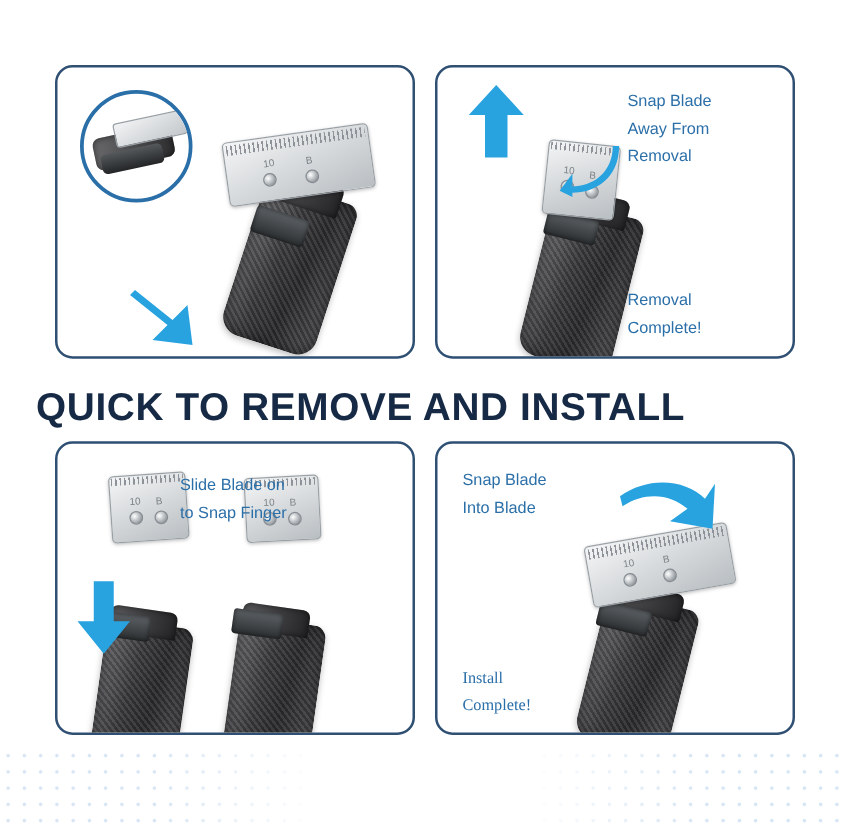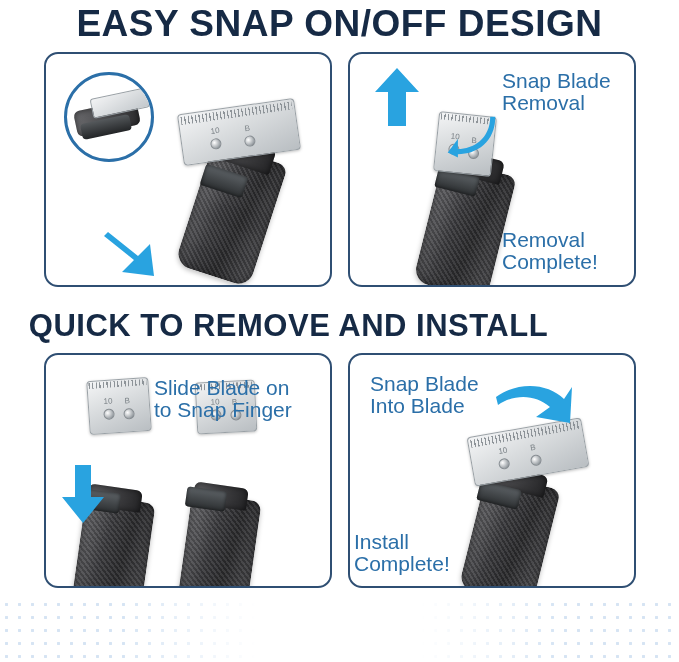--- a/index.html
+++ b/index.html
@@ -71,21 +71,21 @@
     overflow: hidden;
   }
   #panel-tl { left: 44px;  top: 52px;  width: 288px; height: 235px; }
   #panel-tr { left: 348px; top: 52px;  width: 288px; height: 235px; }
   #panel-bl { left: 44px;  top: 353px; width: 288px; height: 235px; }
   #panel-br { left: 348px; top: 353px; width: 288px; height: 235px; }
 
   .caption {
     position: absolute;
     color: #2b6fa8;
-    font-size: 21px;
+    font-size: 13px;
     line-height: 22px;
   }
   .caption.center { text-align: center; }
 
   
   .clipper {
     position: absolute;
   }
   .clipper .body {
     position: absolute;
@@ -142,21 +142,20 @@
     overflow: hidden;
   }
   
   .arrow svg { display: block; }
 </style>
 </head>
 <body>
 
 <div class="page">
 
-  <div class="heading" id="heading-1">EASY SNAP ON/OFF DESIGN</div>
 
   <div class="heading" id="heading-2">QUICK TO REMOVE AND INSTALL</div>
 
   <div class="panel" id="panel-tl">
 
     <div class="clipper" style="left:118px; top:38px; width:160px; height:190px;">
       <div class="body" style="left:48px; top:62px; width:78px; height:128px; transform: rotate(18deg); transform-origin: 50% 0;"></div>
       <div class="neck" style="left:46px; top:48px; width:60px; height:26px; transform: rotate(18deg); transform-origin: 50% 100%;"></div>
       <div class="latch" style="left:38px; top:78px; width:44px; height:22px; transform: rotate(18deg);"></div>
 
@@ -209,20 +208,21 @@
     </div>
 
     <div class="arrow" style="position:absolute; left:96px; top:56px;">
       <svg width="56" height="56" viewBox="0 0 56 56">
         <path d="M50 8 C50 34, 30 46, 12 46 L12 34 L0 50 L12 56 L12 52 C34 52, 56 38, 56 8 Z" fill="#29a3e0" transform="scale(0.85) translate(2,0)"></path>
       </svg>
     </div>
 
     <div class="caption" style="left:152px; top:16px; width:130px;">
       <div>Snap Blade</div>
+      <div>Away From</div>
       <div>Removal</div>
     </div>
 
     <div class="caption" style="left:152px; top:175px; width:130px;">
       <div>Removal</div>
       <div>Complete!</div>
     </div>
   </div>
 
   <div class="panel" id="panel-bl">
@@ -252,21 +252,21 @@
       <div class="mark" style="left:14px; top:15px;">10</div>
       <div class="mark" style="left:35px; top:16px;">B</div>
     </div>
 
     <div class="arrow" style="position:absolute; left:14px; top:108px;">
       <svg width="46" height="62" viewBox="0 0 46 62">
         <path d="M23 60 L2 34 L15 34 L15 2 L31 2 L31 34 L44 34 Z" fill="#29a3e0"></path>
       </svg>
     </div>
 
-    <div class="caption" style="left:108px; top:22px; width:170px;">
+    <div class="caption" style="left:98px; top:22px; width:170px;">
       <div>Slide Blade on</div>
       <div>to Snap Finger</div>
     </div>
   </div>
 
   <div class="panel" id="panel-br">
 
     <div class="clipper" style="left:112px; top:64px; width:160px; height:180px;">
       <div class="body" style="left:24px; top:62px; width:76px; height:120px; transform: rotate(14deg); transform-origin: 50% 0;"></div>
       <div class="neck" style="left:24px; top:50px; width:58px; height:22px; transform: rotate(14deg); transform-origin: 50% 100%;"></div>
@@ -284,20 +284,20 @@
       <svg width="78" height="50" viewBox="0 0 78 50">
         <path d="M2 16 C24 0, 54 2, 70 18 L78 6 L76 42 L42 36 L56 26 C42 14, 22 12, 4 24 Z" fill="#29a3e0"></path>
       </svg>
     </div>
 
     <div class="caption" style="left:20px; top:18px; width:130px;">
       <div>Snap Blade</div>
       <div>Into Blade</div>
     </div>
 
-    <div class="caption" style="left:4px; top:176px; width:130px;">
+    <div class="caption" style="left:20px; top:176px; width:130px;font-family:Liberation Serif, serif;">
       <div>Install</div>
       <div>Complete!</div>
     </div>
   </div>
 
   <div class="dots"></div>
 </div>
 
 </body></html>

